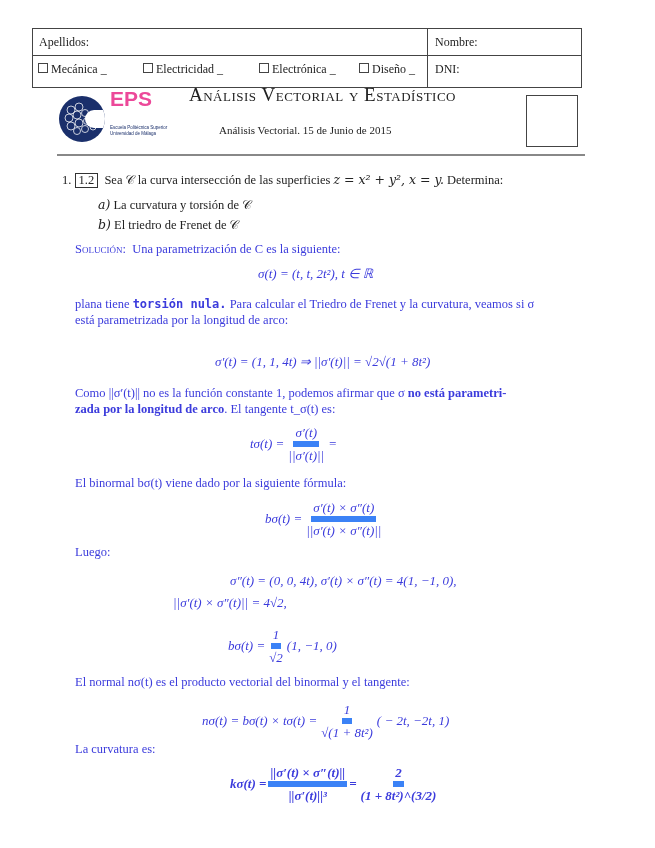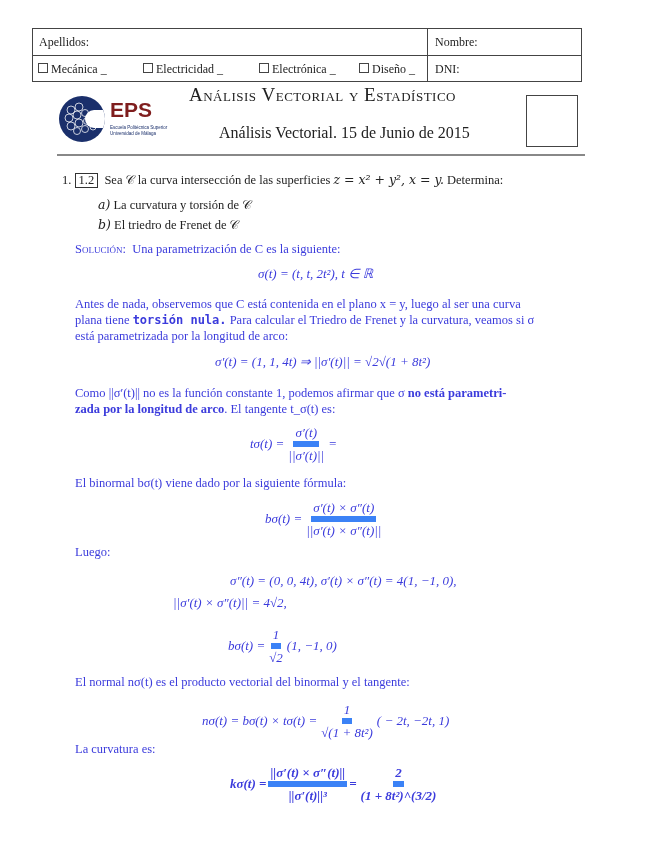--- a/index.html
+++ b/index.html
@@ -1,36 +1,36 @@
 <!DOCTYPE html>
 <html><head>
 <meta charset="utf-8">
 <style>
   html, body { margin:0; padding:0; background:#ffffff; }
   body { width:655px; height:848px; position:relative; overflow:hidden;
          font-family:"DejaVu Serif", "Liberation Serif", serif; color:#111; }
   
-  .hdr-table { position:absolute; left:32px; top:28px; width:550px; height:54px;
+  .hdr-table { position:absolute; left:32px; top:28px; width:550px; height:60px;
                border:1px solid #444; box-sizing:border-box; }
   .hdr-row { position:absolute; left:0; right:0; height:26px; display:flex; align-items:center; }
   .hdr-row.r1 { top:0; border-bottom:1px solid #444; }
   .hdr-row.r2 { top:27px; }
   .hdr-vsep { position:absolute; left:394px; top:0; bottom:0; width:1px; background:#444; }
   .cell { font-family:"Liberation Serif", serif; font-size:12px; color:#222; position:absolute; }
   .chk { display:inline-block; width:8px; height:8px; border:1px solid #444; vertical-align:-0px; margin-right:3px; }
   
   .logo-circle { position:absolute; left:59px; top:96px; width:46px; height:46px; border-radius:50%;
                  background:#1a2f6b; overflow:hidden; }
   .logo-cut { position:absolute; left:26px; top:14px; width:30px; height:18px; background:#fff; }
-  .logo-eps { position:absolute; left:110px; top:98px; font-family:"Liberation Sans", sans-serif;
-              font-weight:bold; font-size:21px; color:#7f1d1d; letter-spacing:0px; }
+  .logo-eps { position:absolute; left:110px; top:87px; font-family:"Liberation Sans", sans-serif;
+              font-weight:bold; font-size:21px; color:#ec4899; letter-spacing:0px; }
   .logo-sub { position:absolute; left:110px; font-family:"Liberation Sans", sans-serif; font-size:4.5px; color:#1a2f6b; }
   .title-main { position:absolute; left:189px; top:84px; font-family:"Liberation Serif", serif;
                 font-size:19px; color:#222; font-variant:small-caps; letter-spacing:0.5px; }
-  .title-sub { position:absolute; left:219px; top:124px; font-family:"Liberation Serif", serif; font-size:16px; color:#222; }
+  .title-sub { position:absolute; left:219px; top:124px; font-family:"Liberation Serif", serif; font-size:11px; color:#222; }
   .score-box { position:absolute; left:526px; top:95px; width:52px; height:52px; border:1px solid #444; box-sizing:border-box; }
   .divider { position:absolute; left:57px; top:154px; width:528px; height:2px; background:#888; }
   
   .txt { position:absolute; font-family:"Liberation Serif", serif; font-size:12.5px; color:#222; white-space:nowrap; }
   .blue { color:#3b3bdc; }
   .math { font-family:"DejaVu Serif", serif; font-style:italic; }
   .bold { font-weight:bold; }
   .sc { font-variant:small-caps; }
   .boxed { display:inline-block; border:1px solid #333; padding:0 3px; line-height:13px;font-family:Liberation Serif, serif; }
   .eq { position:absolute; font-family:"Liberation Serif", serif; font-size:13px; color:#3b3bdc; white-space:nowrap; }
@@ -99,21 +99,20 @@
   <span class="math">b)</span>&nbsp;<span>El triedro de Frenet de 𝒞</span>
 </div>
 
 <div class="txt blue" style="left:75px; top:242px;">
   <span class="sc">Solución:</span>&nbsp;
   <span>Una parametrización de C es la siguiente:</span>
 </div>
 <div class="eq math" style="left:258px; top:266px;">σ(t) = (t, t, 2t²),    t ∈ ℝ</div>
 
 <div class="para" style="top:296px;">
-  <div>Antes de nada, observemos que C está contenida en el plano x = y, luego al ser una curva</div>
   <div><span>plana tiene </span><span class="bold" style="font-family:'DejaVu Sans Mono',monospace;font-size:12px;">torsión nula.</span><span> Para calcular el Triedro de Frenet y la curvatura, veamos si σ</span></div>
   <div>está parametrizada por la longitud de arco:</div>
 </div>
 
 <div class="eq math" style="left:215px; top:354px;">σ′(t) = (1, 1, 4t)  ⇒  ||σ′(t)|| = √2√(1 + 8t²)</div>
 
 <div class="para" style="top:385px;">
   <div><span>Como ||σ′(t)|| no es la función constante 1, podemos afirmar que σ </span><span class="bold">no está parametri-</span></div>
   <div><span class="bold">zada por la longitud de arco</span><span>. El tangente t_σ(t) es:</span></div>
 </div>

